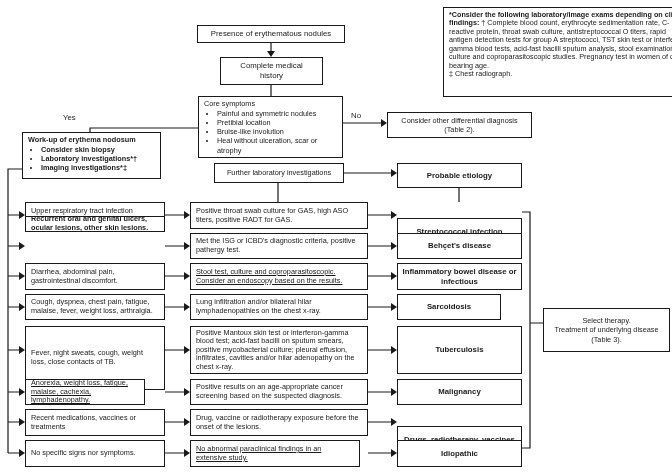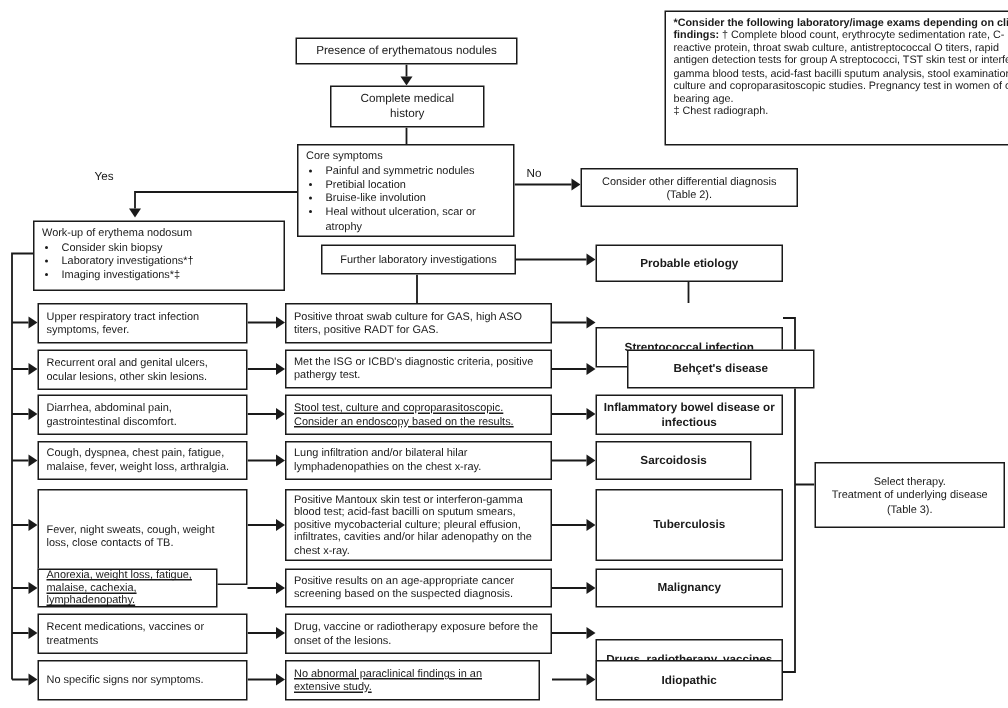--- a/index.html
+++ b/index.html
@@ -86,39 +86,39 @@
   </div>
 
   <div class="box note" style="left:443px;top:7px;width:254px;height:90px;">
     <span class="seg bold">*Consider the following laboratory/image exams depending on clinical findings:</span>
     <span class="seg">† Complete blood count, erythrocyte sedimentation rate, C-reactive protein, throat swab culture, antistreptococcal O titers, rapid antigen detection tests for group A streptococci, TST skin test or interferon-gamma blood tests, acid-fast bacilli sputum analysis, stool examination, culture and coproparasitoscopic studies. Pregnancy test in women of child-bearing age.</span>
     <span class="fn">‡ Chest radiograph.</span>
   </div>
 
   <div class="box flex c" style="left:387px;top:112px;width:145px;height:26px;padding:0 6px;">Consider other differential diagnosis (Table 2).</div>
 
-  <div class="box pad" style="left:22px;top:147px;width:168px;height:47px;">
+  <div class="box pad" style="left:22px;top:132px;width:139px;height:47px;font-weight:bold;">
     <div>Work-up of erythema nodosum</div>
     <ul class="blist">
       <li>Consider skin biopsy</li>
       <li>Laboratory investigations*†</li>
       <li>Imaging investigations*‡</li>
     </ul>
   </div>
 
   <div class="box flex c" style="left:214px;top:163px;width:130px;height:20px;">Further laboratory investigations</div>
   <div class="box flex c bold" style="left:397px;top:163px;width:125px;height:25px;font-size:7.8px;">Probable etiology</div>
 
   <div class="box sym" style="left:25px;top:202px;width:140px;height:27px;">Upper respiratory tract infection symptoms, fever.</div>
   <div class="box find" style="left:190px;top:202px;width:178px;height:27px;">Positive throat swab culture for GAS, high ASO titers, positive RADT for GAS.</div>
   <div class="box eti" style="left:397px;top:202px;width:125px;height:27px;margin-top:16px;">Streptococcal infection</div>
 
-  <div class="box sym" style="left:25px;top:233px;width:140px;height:27px;">Recurrent oral and genital ulcers, ocular lesions, other skin lesions.</div>
+  <div class="box sym" style="left:25px;top:216px;width:140px;height:16px;font-weight:bold;">Recurrent oral and genital ulcers, ocular lesions, other skin lesions.</div>
   <div class="box find" style="left:190px;top:233px;width:178px;height:26px;">Met the ISG or ICBD's diagnostic criteria, positive pathergy test.</div>
-  <div class="box eti" style="left:397px;top:233px;width:125px;height:26px;margin-left:21px;">Behçet's disease</div>
+  <div class="box eti" style="left:397px;top:233px;width:125px;height:26px;">Behçet's disease</div>
 
   <div class="box sym" style="left:25px;top:263px;width:140px;height:27px;">Diarrhea, abdominal pain, gastrointestinal discomfort.</div>
   <div class="box find" style="left:190px;top:263px;width:178px;height:27px;text-decoration:underline;">Stool test, culture and coproparasitoscopic. Consider an endoscopy based on the results.</div>
   <div class="box eti" style="left:397px;top:263px;width:125px;height:27px;">Inflammatory bowel disease or infectious</div>
 
   <div class="box sym" style="left:25px;top:294px;width:140px;height:26px;">Cough, dyspnea, chest pain, fatigue, malaise, fever, weight loss, arthralgia.</div>
   <div class="box find" style="left:190px;top:294px;width:178px;height:26px;">Lung infiltration and/or bilateral hilar lymphadenopathies on the chest x-ray.</div>
   <div class="box eti" style="left:397px;top:294px;width:104px;height:26px;">Sarcoidosis</div>
 
   <div class="box sym" style="left:25px;top:326px;width:140px;height:64px;">Fever, night sweats, cough, weight loss, close contacts of TB.</div>

